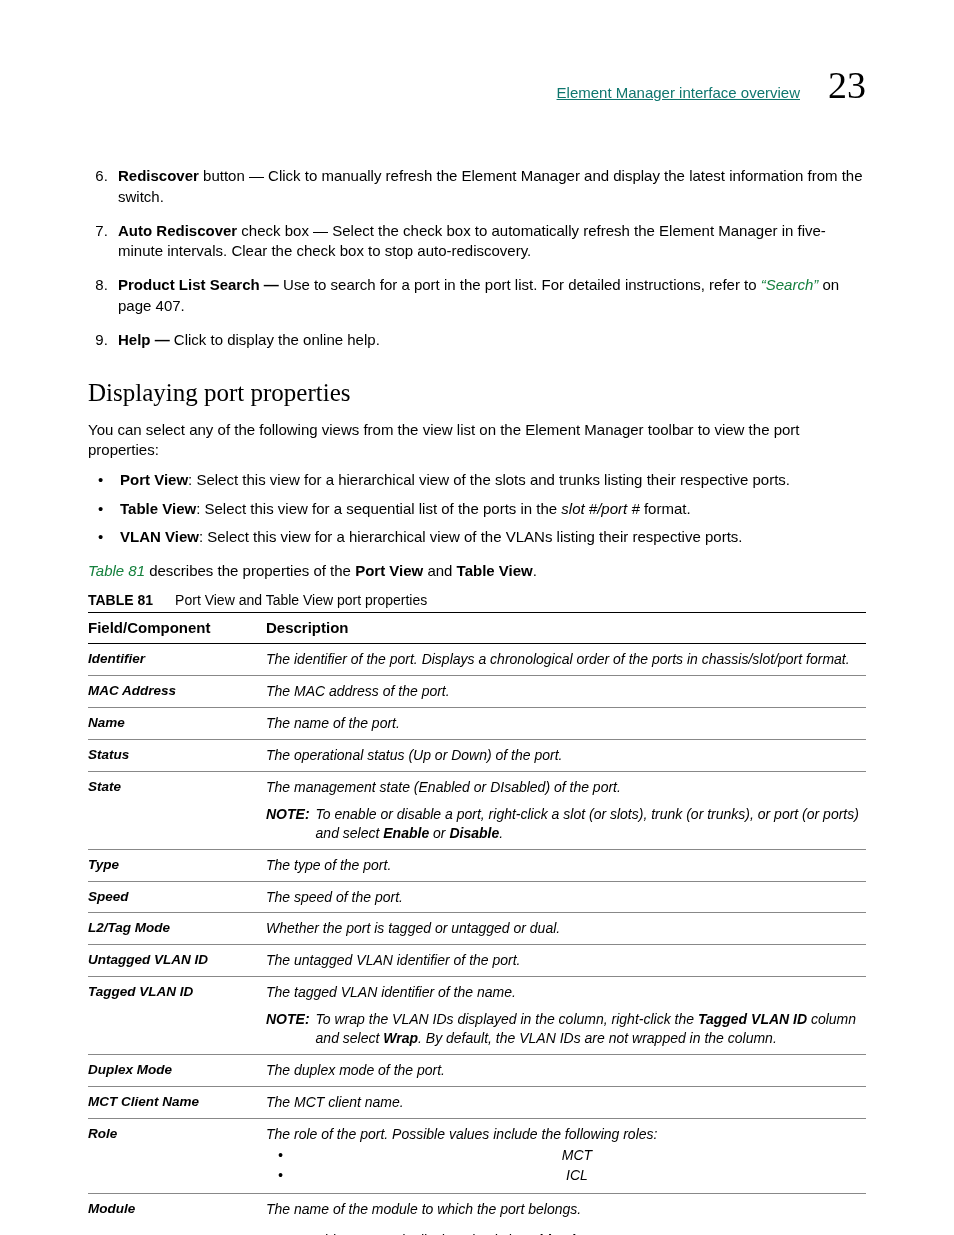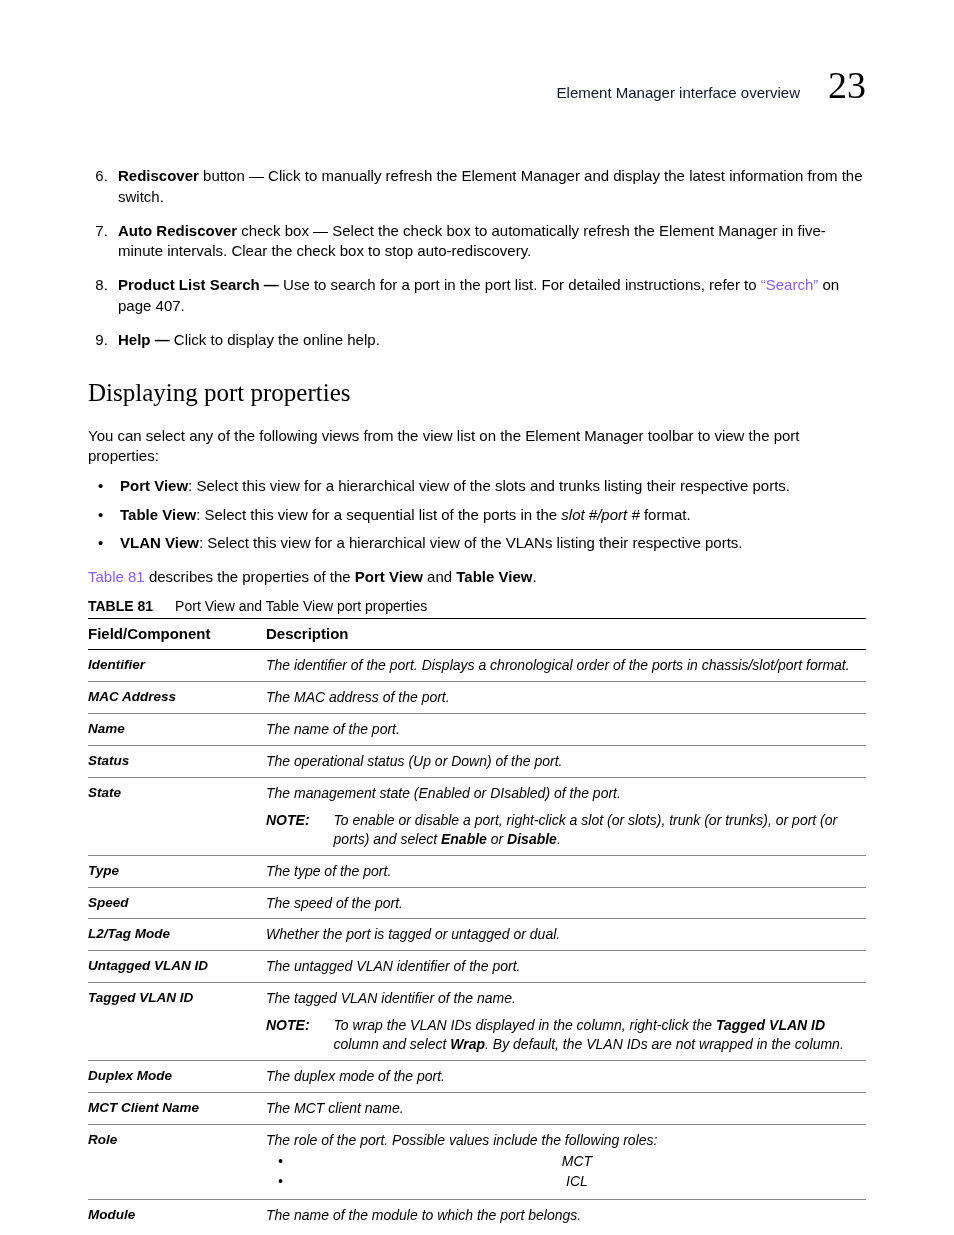--- a/index.html
+++ b/index.html
@@ -20,45 +20,46 @@
   }
   .running-header {
     display: flex;
     justify-content: flex-end;
     align-items: baseline;
     gap: 28px;
     margin-bottom: 55px;
   }
   .running-header .title {
     font-size: 15px;
-    color: #0f172a;
+    color: #0f766e;
+    text-decoration: underline;
   }
   .running-header .chapnum {
     font-family: Georgia, 'Times New Roman', serif;
     font-size: 38px;
     letter-spacing: 0px;
     font-weight: normal;
   }
   ol.numbered {
     margin: 0 0 20px 0;
     padding-left: 24px;
   }
   ol.numbered > li {
     margin-bottom: 14px;
     padding-left: 6px;
     list-style-position: outside;
     list-style-type: decimal;
   }
   b { font-weight: bold; }
-  .link { color: #8b5cf6; }
+  .link { color: #15803d; font-style: italic; }
   h2.sect {
     font-family: Georgia, 'Times New Roman', serif;
     font-weight: normal;
     font-size: 25px;
-    margin: 26px 0 16px 0;
+    margin: 26px 0 10px 0;
   }
   p { margin: 0 0 10px 0; }
   ul.bullets {
     list-style: none;
     margin: 0 0 14px 0;
     padding-left: 22px;
   }
   ul.bullets > li {
     position: relative;
     margin-bottom: 8px;
@@ -97,21 +98,21 @@
   table.props td {
     border-bottom: 0.6px solid #888;
     padding: 6px 6px 6px 0;
     vertical-align: top;
     font-style: italic;
   }
   table.props tr.noborder td { border-bottom: none; padding-bottom: 2px; }
   table.props tr.cont td { border-bottom: 0.6px solid #888; padding-top: 2px; }
   table.props tr.last td { border-bottom: 1.4px solid #000; }
   td.field { font-weight: bold; font-size: 13.5px; }
-  .note { display: flex; gap: 24px; margin-top: 4px; }
+  .note { display: flex; gap: 6px; margin-top: 4px; }
   .note-label { font-weight: bold; flex: 0 0 auto; }
   .note-body { flex: 1 1 auto; }
   ul.subbul {
     list-style: none;
     margin: 2px 0 0 0;
     padding-left: 18px;
   }
   ul.subbul > li {
     position: relative;
     padding-left: 10px;

